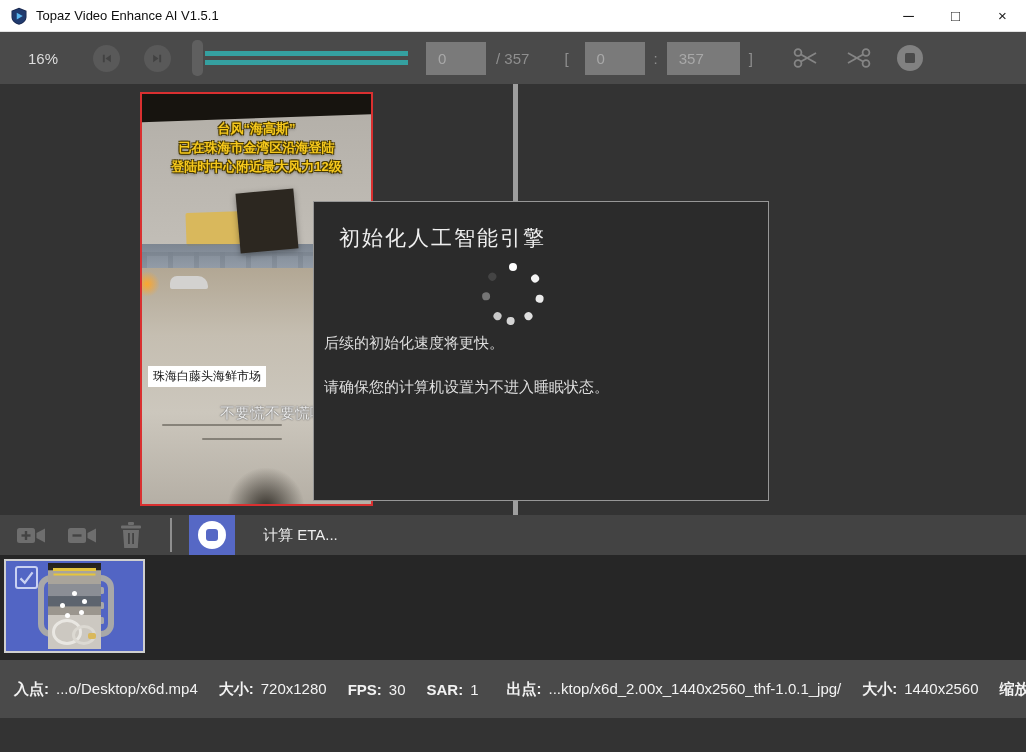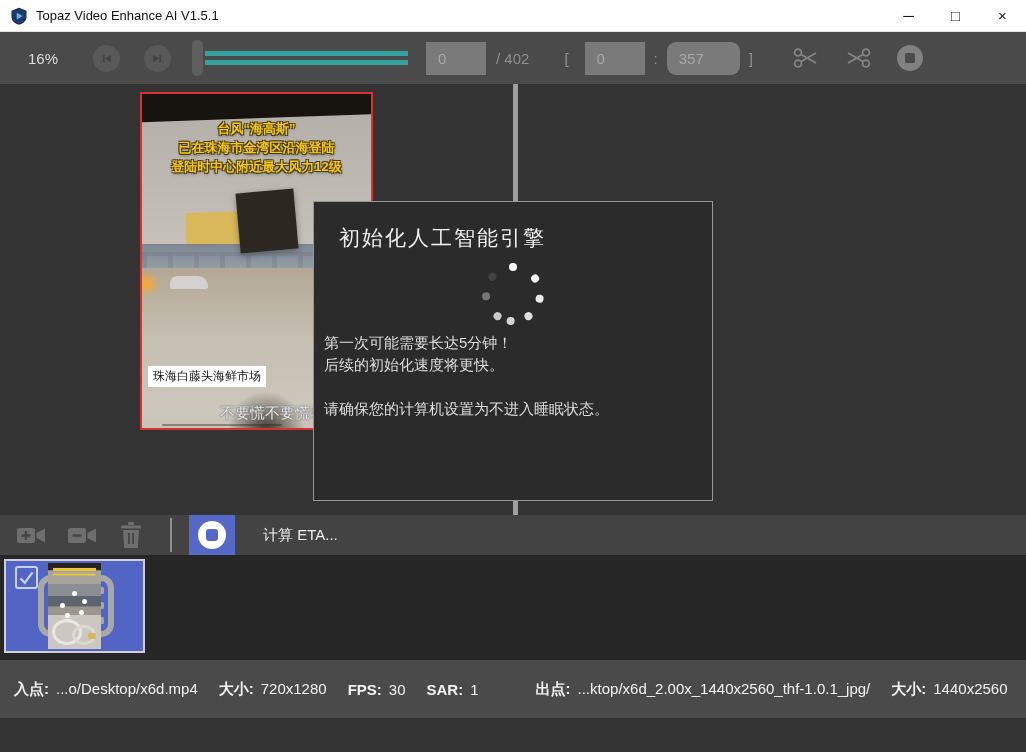--- a/index.html
+++ b/index.html
@@ -27,31 +27,31 @@
   .slider-handle { position:absolute; left:0; top:0; width:11px; height:36px; border-radius:5px; background:#5f5f5f; }
   .slider-track { position:absolute; left:13px; right:0; top:11px; height:14px; }
   .slider-track::before, .slider-track::after { content:""; position:absolute; left:0; right:0; height:5px; background:#35a0a0; }
   .slider-track::before { top:0; } .slider-track::after { bottom:0; }
   .frame-input { margin-left:18px; width:60px; height:33px; background:#7a7a7a; color:#a8a8a8; border:none; outline:none; font-size:15px; font-family:inherit; padding-left:12px; }
   .dim { color:#8f8f8f; }
   .total-label { margin-left:10px; }
   .bracket-open { margin-left:35px; }
   .trim-start-input { margin-left:16px; }
   .colon { margin-left:9px; }
-  .trim-end-input { margin-left:9px; width:73px;border-radius:9px; }
+  .trim-end-input { margin-left:9px; width:73px; }
   .bracket-close { margin-left:9px; }
   .tool-icon { margin-left:22px; display:flex; align-items:center; }
   .tool-icon.first { margin-left:38px; }
 
   
   .main { height:431px; position:relative; background:#333333; overflow:hidden; }
   .splitter { position:absolute; left:513px; top:0; width:5px; height:100%; background:#9e9e9e; }
 
   
-  .preview { position:absolute; left:140px; top:8px; width:233px; height:338px; border:2px solid #d93030; background:linear-gradient(180deg,#b2aea7,#c3bfb8 40%,#cac5bd 62%,#b5b0a7); overflow:hidden; }
+  .preview { position:absolute; left:140px; top:8px; width:233px; height:414px; border:2px solid #d93030; background:linear-gradient(180deg,#b2aea7,#c3bfb8 40%,#cac5bd 62%,#b5b0a7); overflow:hidden; }
   .pv-topband { position:absolute; top:-10px; left:-6px; width:250px; height:34px; background:#17140f; transform:rotate(-2deg); }
   .pv-headline { position:absolute; top:25px; left:0; width:100%; text-align:center; color:#f7c91c; font-weight:bold; font-size:13px; line-height:19px;
     text-shadow:-1px -1px 0 #4a3b00, 1px -1px 0 #4a3b00, -1px 1px 0 #4a3b00, 1px 1px 0 #4a3b00, 0 2px 3px rgba(0,0,0,.45); }
   .pv-hang-sign { position:absolute; left:96px; top:97px; width:58px; height:60px; background:#2c2720; transform:rotate(-5deg); box-shadow:0 2px 6px rgba(0,0,0,.35); }
   .pv-bridge { position:absolute; top:158px; left:0; width:100%; height:38px; opacity:.5;
     background:
       repeating-linear-gradient(90deg, #56534a 0 5px, transparent 5px 26px),
       linear-gradient(#6e6a60 0 0) 0 0/100% 4px no-repeat,
       linear-gradient(#6e6a60 0 0) 0 30px/100% 4px no-repeat; }
   .pv-signboard { position:absolute; left:44px; top:118px; width:62px; height:33px; background:#d9b85c; transform:rotate(-2deg); border-radius:2px; }
@@ -59,21 +59,21 @@
   .pv-water { position:absolute; top:174px; left:0; width:100%; height:240px; background:linear-gradient(#b2a794,#c5beb1 28%,#ccc7bd 60%,#b4aea4); }
   .pv-car { position:absolute; left:28px; top:182px; width:38px; height:13px; background:#d6d6d6; border-radius:7px 10px 2px 2px; opacity:.9; }
   .pv-glow { position:absolute; left:-7px; top:176px; width:24px; height:28px; background:radial-gradient(circle, rgba(255,166,40,.95), rgba(255,166,40,0) 70%); }
   .pv-streak { position:absolute; left:20px; top:330px; width:120px; height:2px; background:rgba(70,65,58,.5); border-radius:2px; }
   .pv-streak.s2 { left:60px; top:344px; width:80px; }
   .pv-market-label { position:absolute; left:6px; top:272px; background:#ffffff; color:#141414; font-size:12px; padding:2px 5px; white-space:nowrap; }
   .pv-caption { position:absolute; left:78px; top:294px; color:#ececec; font-size:15px; white-space:nowrap; text-shadow:0 0 2px #6a6a6a, 0 0 1px #555;margin-top:16px; }
   .pv-reflection { position:absolute; left:86px; bottom:-4px; width:76px; height:40px; background:radial-gradient(ellipse at 50% 100%, rgba(40,36,30,.9), rgba(40,36,30,0) 72%); }
 
   
-  .dialog { position:absolute; left:313px; top:117px; width:400px; height:300px; background:#2b2b2b; border:1px solid #979797; color:#e4e4e4; }
+  .dialog { position:absolute; left:313px; top:117px; width:456px; height:300px; background:#2b2b2b; border:1px solid #979797; color:#e4e4e4; }
   .dialog-title { position:absolute; left:25px; top:22px; font-size:21px; letter-spacing:2px; color:#efefef; }
   .spinner { position:absolute; left:159px; top:52px; width:80px; height:80px; }
   .spinner .dot { position:absolute; left:36px; top:36px; width:8px; height:8px; border-radius:50%; background:#ffffff; }
   .dialog-body { position:absolute; left:10px; top:130px; font-size:15px; line-height:22px; color:#dedede; }
   .dialog-body .gap { height:22px; }
 
   
   .process-bar { height:40px; background:#434343; display:flex; align-items:center; }
   .pb-icon { margin-left:20px; display:flex; align-items:center; }
   .pb-icon.first { margin-left:16px; }
@@ -93,21 +93,21 @@
   .mini-yellow { position:absolute; left:5px; top:5px; width:43px; height:3px; background:#e6c53c; box-shadow:0 5px 0 -0.5px #e6c53c; }
   .mini-hose { position:absolute; left:4px; top:56px; width:30px; height:26px; border:3px solid #e9e7e2; border-radius:50%; }
   .mini-hose.h2 { left:24px; top:62px; width:24px; height:20px; border-color:#dcd9d2; }
   .mini-spot { position:absolute; left:40px; top:70px; width:8px; height:6px; background:#d9b padding; background:#d9b85c; border-radius:2px; }
   .mini-spinner .dot { position:absolute; width:5px; height:5px; border-radius:50%; background:#ffffff; }
 
   
   .statusbar { height:58px; background:#4a4a4a; display:flex; align-items:center; padding-left:14px; font-size:15px; color:#f2f2f2; }
   .sb-item { margin-right:21px; white-space:nowrap; }
   .sb-item b { font-weight:bold; margin-right:7px; }
-  .sb-gap { margin-left:36px; }
+  .sb-gap { margin-left:7px; }
 
   svg { display:block; }
 </style>
 </head>
 <body>
 
 <div class="window">
 
   <div class="titlebar">
     <span>
@@ -141,21 +141,21 @@
         <path d="M5 6 L13.5 12 L5 18 Z" fill="#424242"></path>
       </svg>
     </div>
 
     <div class="slider">
       <div class="slider-handle"></div>
       <div class="slider-track"></div>
     </div>
 
     <input class="frame-input" readonly="" value="0" style="">
-    <span class="total-label dim">/ 402</span>
+    <span class="total-label dim">/ 357</span>
 
     <span class="bracket-open dim">[</span>
     <input class="frame-input trim-start-input" readonly="" value="0" style="">
     <span class="colon dim">:</span>
     <input class="frame-input trim-end-input" readonly="" value="357" style="">
     <span class="bracket-close dim">]</span>
 
     <span class="tool-icon first">
       <svg width="30" height="26" viewBox="0 0 30 26" fill="none" stroke="#858585" stroke-width="1.8">
         <circle cx="7" cy="7.5" r="3.4"></circle>
@@ -210,21 +210,20 @@
         <div class="dot" style="transform:rotate(270deg) translateX(27px); opacity:1"></div>
         <div class="dot" style="transform:rotate(325deg) translateX(27px); opacity:.95"></div>
         <div class="dot" style="transform:rotate(10deg)  translateX(27px); opacity:.9"></div>
         <div class="dot" style="transform:rotate(55deg)  translateX(27px); opacity:.85"></div>
         <div class="dot" style="transform:rotate(95deg)  translateX(27px); opacity:.8"></div>
         <div class="dot" style="transform:rotate(125deg) translateX(27px); opacity:.75"></div>
         <div class="dot" style="transform:rotate(175deg) translateX(27px); opacity:.35"></div>
         <div class="dot" style="transform:rotate(220deg) translateX(27px); opacity:.12"></div>
       </div>
       <div class="dialog-body">
-        <div>第一次可能需要长达5分钟！</div>
         <div>后续的初始化速度将更快。</div>
         <div class="gap"></div>
         <div>请确保您的计算机设置为不进入睡眠状态。</div>
       </div>
     </div>
   </div>
 
   <div class="process-bar">
     <span class="pb-icon first">
       <svg width="31" height="23" viewBox="0 0 31 23">

